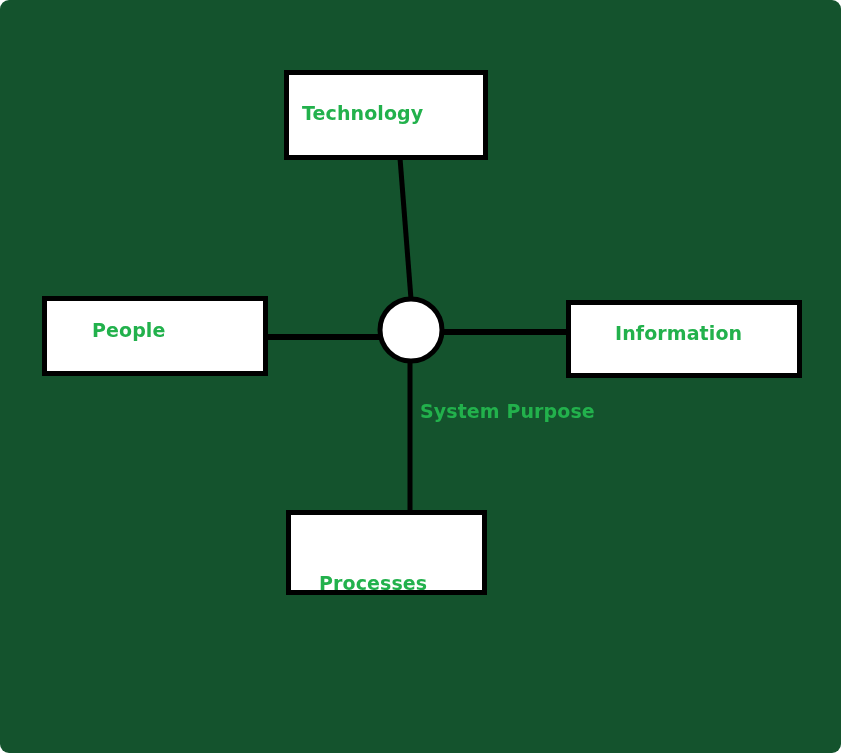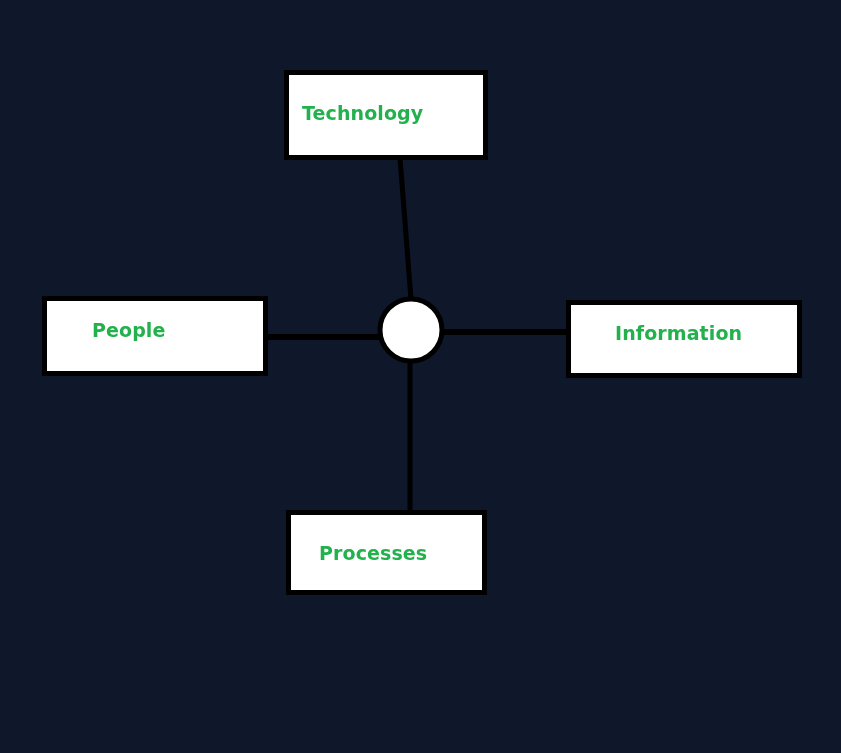--- a/index.html
+++ b/index.html
@@ -10,21 +10,22 @@
   body {
     width: 841px;
     height: 753px;
     overflow: hidden;
     font-family: "DejaVu Sans", "Liberation Sans", sans-serif;
   }
   #canvas {
     position: relative;
     width: 841px;
     height: 753px;
-    background: #0f172a;
+    background: #14532d;
+    border-radius: 9px;
   }
   #diagram-svg {
     position: absolute;
     left: 0;
     top: 0;
     width: 841px;
     height: 753px;
     display: block;
   }
   .node-label {
@@ -44,21 +45,21 @@
     font-size: 19px;
     color: #22b14c;
     white-space: nowrap;
     line-height: 1;
     letter-spacing: 0.1px;
   }
   
   #label-technology  { left: 302px; top: 104px; }
   #label-people      { left: 92px;  top: 321px; text-align: center; }
   #label-information { left: 615px; top: 324px; }
-  #label-processes   { left: 319px; top: 544px; }
+  #label-processes   { left: 319px; top: 574px; }
   #label-system-purpose { left: 420px; top: 402px; }
 </style>
 </head>
 <body>
 
 <div id="canvas">
 
   <svg id="diagram-svg" viewBox="0 0 841 753">
 
     <line x1="400" y1="158" x2="411" y2="299" stroke="#000000" stroke-width="5" stroke-linecap="butt"></line>
@@ -81,14 +82,15 @@
   </svg>
 
   <div class="node-label" id="label-technology">Technology</div>
 
   <div class="node-label" id="label-people">People</div>
 
   <div class="node-label" id="label-information">Information</div>
 
   <div class="node-label" id="label-processes">Processes</div>
 
+  <div class="edge-label" id="label-system-purpose">System Purpose</div>
 
 </div>
 
 </body></html>

